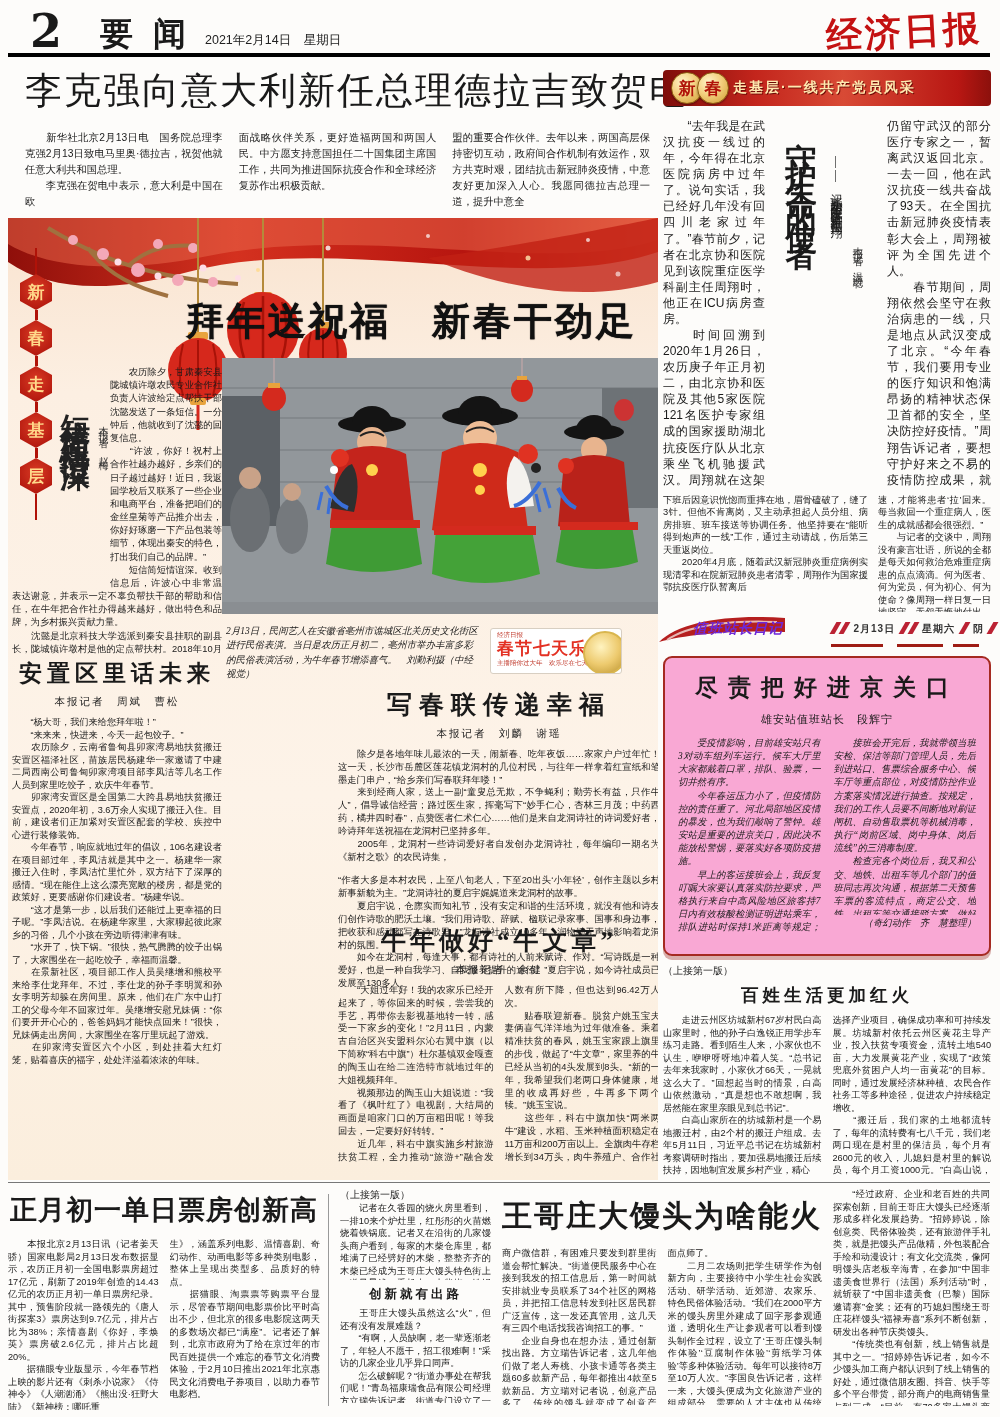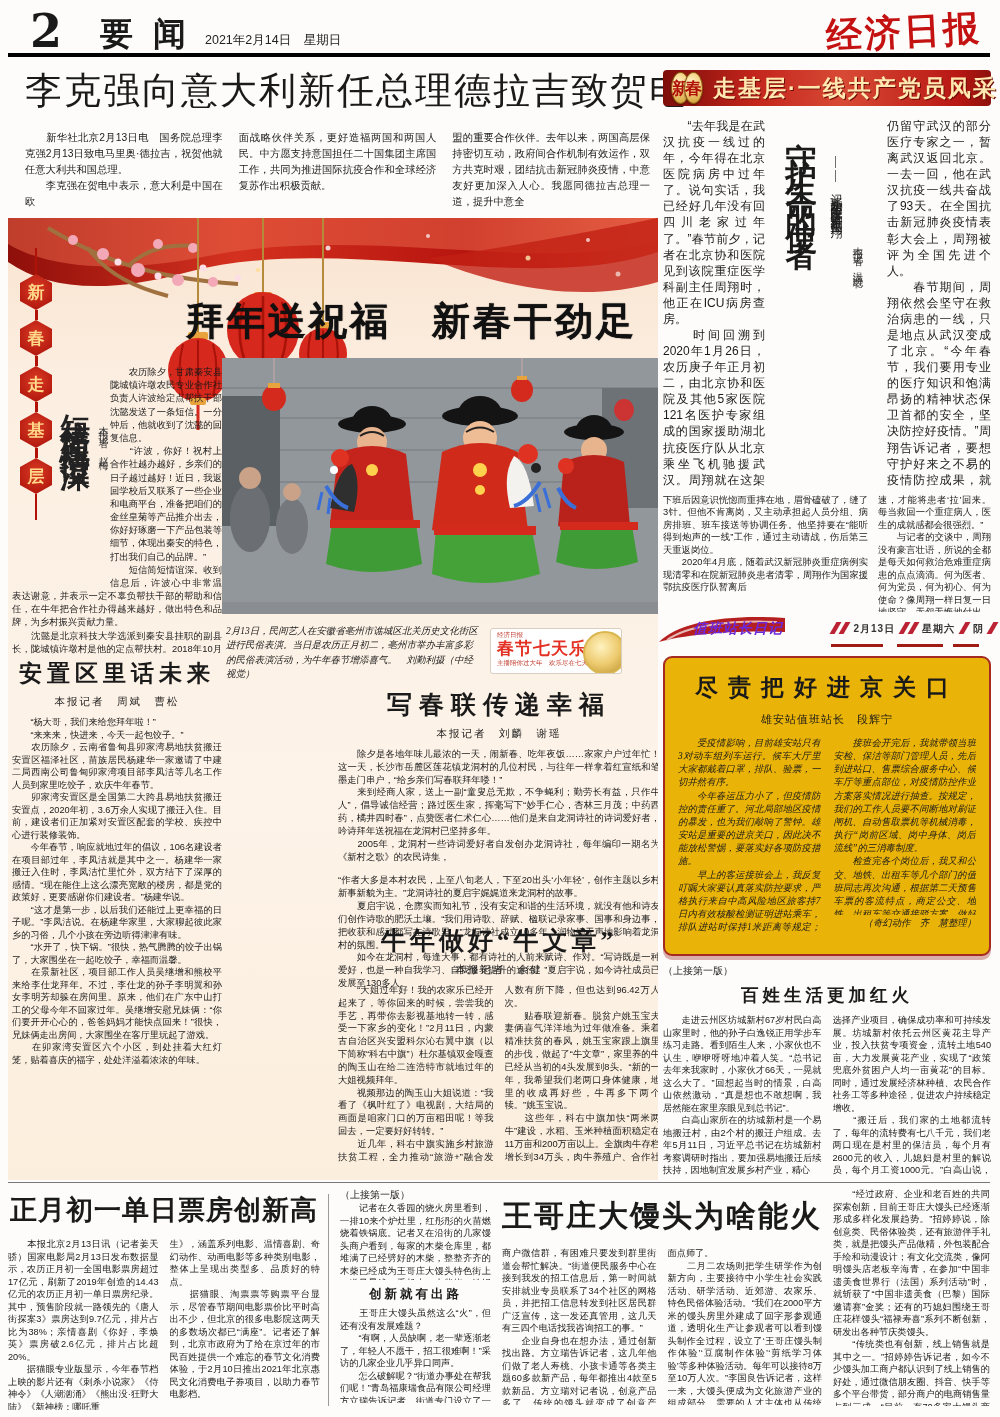--- a/index.html
+++ b/index.html
@@ -15,21 +15,21 @@
   .body-col{text-align:justify;white-space:pre-line;overflow:hidden;line-height:1.42;}
   .kai{font-family:"Liberation Serif",serif;font-style:italic;}
   .vtext{writing-mode:vertical-rl;}
   
   .top-headline{font-size:37px;font-weight:normal;letter-spacing:2px;text-align:right;white-space:nowrap;}
   .top-cols{display:flex;gap:16px;margin-top:14px;}
   .top-cols .body-col{flex:1;font-size:10.3px;line-height:1.55;}
   
   .party-banner{height:36px;border-radius:4px;background:linear-gradient(90deg,#7e0d0a,#c3251c 28%,#d84a35 55%,#b81713 90%,#8c100c);display:flex;align-items:center;padding:0 8px;position:relative;overflow:visible;}
   .medal{width:30px;height:30px;border-radius:50%;background:radial-gradient(circle at 35% 30%,#fff3c8,#f3cf7e 45%,#cf9b2f);border:1px solid #8a5c10;display:flex;align-items:center;justify-content:center;font-family:"Liberation Serif",serif;font-weight:bold;color:#b01208;font-size:17px;margin-right:4px;box-shadow:0 1px 2px rgba(0,0,0,.4);}
-  .party-banner-title{font-size:23px;font-weight:bold;color:#ffe9b0;letter-spacing:2px;margin-left:6px;text-shadow:1px 1px 0 #6d0b06;white-space:nowrap;text-align:center;}
+  .party-banner-title{font-size:14px;font-weight:bold;color:#ffe9b0;letter-spacing:2px;margin-left:0;text-shadow:1px 1px 0 #6d0b06;white-space:nowrap;text-align:center;}
   .guardian-grid{display:flex;margin-top:12px;height:372px;}
   .guardian-grid .body-col{font-size:12px;line-height:1.34;}
   .g-col1{width:102px;}
   .g-center{width:114px;display:flex;justify-content:center;gap:6px;}
   .g-col2{flex:1;margin-left:8px;}
   .g-title{font-size:31px;font-weight:bold;font-family:"Liberation Serif",serif;letter-spacing:16px;}
   .g-subtitle{font-size:12px;font-family:"Liberation Serif",serif;margin-top:38px;letter-spacing:2px;}
   .g-byline{font-size:10.5px;font-family:"Liberation Serif",serif;margin-top:120px;letter-spacing:3px;color:#333;}
   .guardian-bottom{display:flex;gap:10px;margin-top:4px;height:118px;}
   .guardian-bottom .body-col{font-size:9.3px;line-height:1.34;}
@@ -51,21 +51,21 @@
   .fest-badge{width:132px;height:46px;background:#fff;border:1px solid #d8cfc2;border-radius:3px;position:relative;overflow:hidden;padding:2px 6px;box-sizing:border-box;}
   .fest-badge .coin{position:absolute;right:-6px;top:2px;width:40px;height:40px;border-radius:50%;background:radial-gradient(circle at 40% 35%,#fff3c0,#edca6e 50%,#b8902c);border:2px solid #d9b64f;}
   .fest-top{font-size:6.5px;color:#c0392b;}
   .fest-main{font-size:17px;font-weight:bold;color:#e33022;letter-spacing:1px;line-height:1.1;}
   .fest-bottom{font-size:6.5px;color:#c0392b;}
   
   .diary-logo{font-size:14px;font-weight:bold;font-style:italic;color:#6d28d9;letter-spacing:1px;white-space:nowrap;}
   .diary-date{font-size:10px;font-weight:bold;color:#333;letter-spacing:1px;}
   .dbar{display:inline-block;height:3px;background:#9e1c14;vertical-align:middle;}
   .dslash{display:inline-block;width:5px;height:12px;background:#b23;transform:skewX(-30deg);margin:0 2px;vertical-align:middle;}
-  .diary-box{border:2px solid #a52a21;border-radius:9px;box-shadow:0 4px 0 rgba(150,30,22,.35);background:#eab308;padding:10px 13px;box-sizing:border-box;}
+  .diary-box{border:2px solid #a52a21;border-radius:9px;box-shadow:0 4px 0 rgba(150,30,22,.35);background:#f9a8d4;padding:10px 13px;box-sizing:border-box;}
   .diary-headline{font-size:23px;font-weight:bold;font-family:"Liberation Serif",serif;letter-spacing:10px;text-align:center;white-space:nowrap;margin-top:4px;}
   .diary-byline{font-size:11px;text-align:center;font-family:"Liberation Serif",serif;margin-top:9px;letter-spacing:1px;}
   .diary-cols{display:flex;gap:13px;margin-top:10px;}
   .diary-cols .body-col{flex:1;font-size:9.4px;line-height:1.4;font-style:italic;font-family:"Liberation Serif",serif;}
   .signoff{text-align:right;font-size:9.4px;font-style:italic;font-family:"Liberation Serif",serif;margin-top:2px;}
   
   .continued{font-size:10px;font-family:"Liberation Serif",serif;}
   .redlife-headline{font-size:17.5px;font-weight:bold;font-family:"Liberation Serif",serif;text-align:center;letter-spacing:4px;margin:5px 0 7px;}
   .bottom-headline{font-size:27px;font-weight:bold;letter-spacing:1px;text-align:center;white-space:nowrap;}
   .mantou-headline{font-size:30px;font-weight:bold;letter-spacing:2px;text-align:center;white-space:nowrap;}

